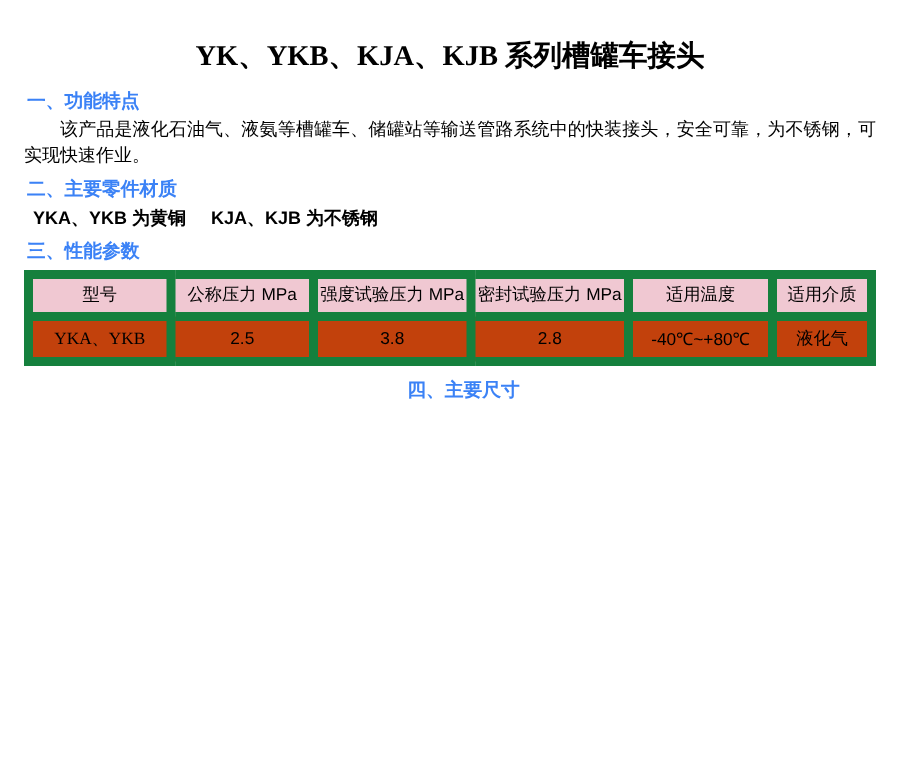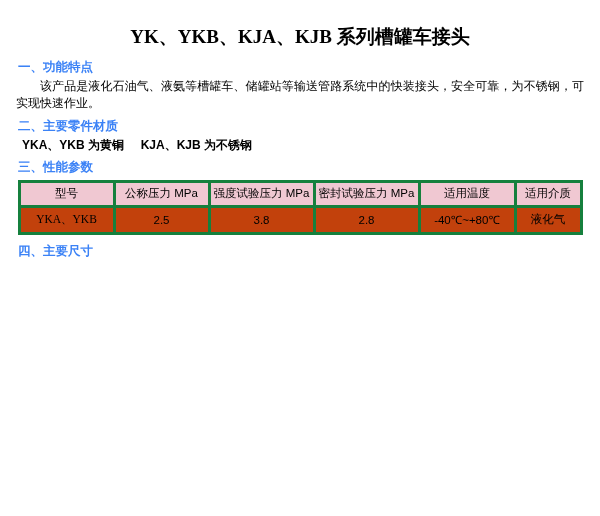--- a/index.html
+++ b/index.html
@@ -54,21 +54,21 @@
     font-weight: bold;
   }
   
   table.perf {
     border-collapse: collapse;
     width: 562px;
     margin: 4px auto 0 auto;
     table-layout: fixed;
   }
   table.perf th, table.perf td {
-    border: 3px solid #15803d;
+    border: 6px solid #15803d;
     text-align: center;
     font-size: 11.5px;
     font-family: "Liberation Sans", sans-serif;
     height: 24px;
     padding: 0;
   }
   table.perf thead th {
     background: #f0c8d2;
     font-weight: normal;
     height: 22px;
@@ -127,21 +127,21 @@
         <td class="nm">YKA、YKB</td>
         <td>2.5</td>
         <td>3.8</td>
         <td>2.8</td>
         <td>-40℃~+80℃</td>
         <td>液化气</td>
       </tr>
     </tbody>
   </table>
 
-  <div class="section-head" style="margin-top:8px;">四、主要尺寸</div>
+  <div class="section-head" style="margin-top:8px;text-align:center;">四、主要尺寸</div>
 
   <div class="dims">
 
     
     
 
     
     
 
     

